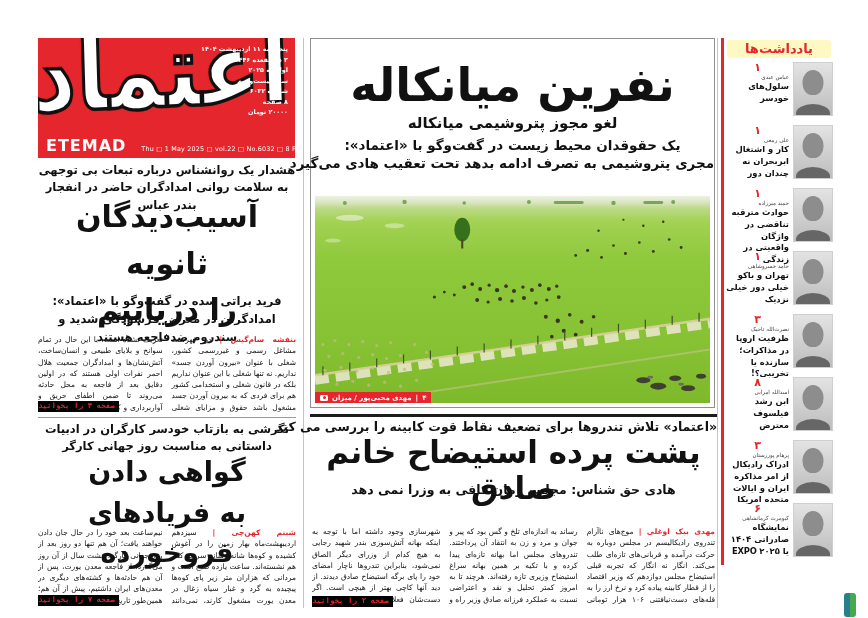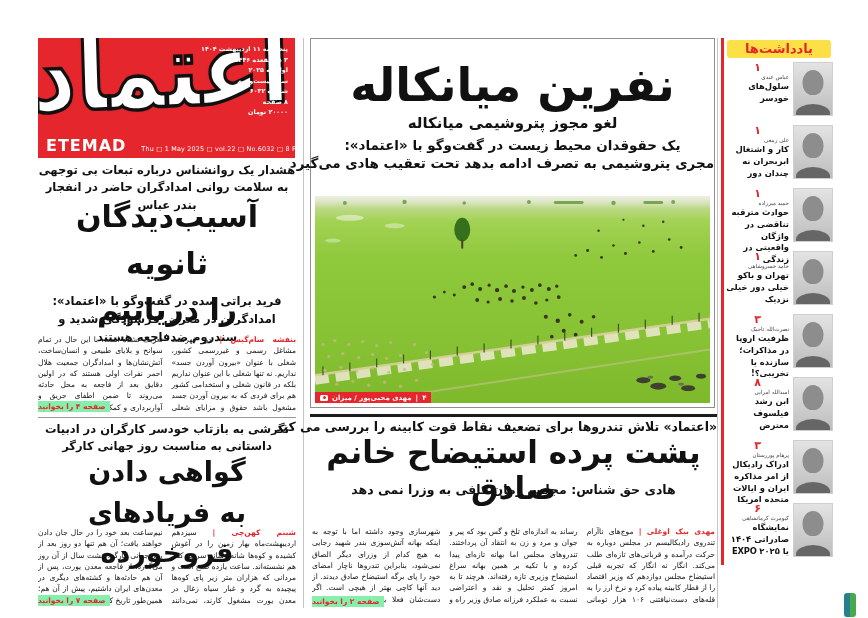--- a/index.html
+++ b/index.html
@@ -31,22 +31,22 @@
   .lcol{left:38px;width:258px;direction:rtl;}
   .kicker{font-size:11.5px;font-weight:bold;line-height:1.5;text-align:center;}
   .headline-xl{font-size:30px;font-weight:bold;line-height:1.55;text-align:center;letter-spacing:-.5px;}
   .headline-l{font-size:27px;font-weight:bold;line-height:1.5;text-align:center;letter-spacing:-.5px;}
   .deck{font-size:11.5px;font-weight:bold;line-height:1.55;text-align:center;}
   .bodytext{font-size:7.5px;line-height:1.5;text-align:justify;direction:rtl;
             column-gap:9px;overflow:hidden;}
   .cols2{column-count:2;}
   .cols3{column-count:3;}
   .byline{color:#e5262c;font-weight:bold;}
-  .page-ref{position:absolute;left:0;bottom:1px;background:#86efac;padding:0 4px 0 0;
-            color:#e5262c;font-weight:bold;font-size:7.5px;}
+  .page-ref{position:absolute;left:0;bottom:1px;background:#000000;padding:0 4px 0 0;
+            color:#e5262c;font-weight:bold;font-size:7.5px;font-family:Liberation Mono, monospace;}
 
   .a1-kicker{top:162px;}
   .a1-headline{top:194px;}
   .a1-deck{top:293px;}
   .a1-body{top:334px;height:79px;}
   .a2-kicker{top:421px;}
   .a2-headline{top:452px;}
   .a2-body{top:527px;height:80px;}
 
   
@@ -70,21 +70,21 @@
             direction:rtl;white-space:nowrap;letter-spacing:-.3px;}
   .c-headline{left:310px;top:434px;width:407px;font-size:31px;font-weight:bold;text-align:center;
               direction:rtl;letter-spacing:-.5px;}
   .c-deck1{left:310px;top:482px;width:407px;font-size:12.5px;font-weight:bold;text-align:center;
            direction:rtl;white-space:nowrap;}
   .c-deck2{left:310px;top:500px;width:407px;font-size:13px;font-weight:bold;text-align:center;
            direction:rtl;white-space:nowrap;letter-spacing:-.4px;}
   .c-body{left:312px;top:526px;width:403px;height:82px;}
 
   
-  .sidebar-title{left:727px;top:40px;width:104px;height:18px;background:#fde047;border-radius:3px;
+  .sidebar-title{left:727px;top:40px;width:104px;height:18px;background:#fef9c3;border-radius:3px;
                  color:#e5262c;font-weight:bold;font-size:13px;line-height:18px;text-align:center;
                  direction:rtl;}
   .sb-items{left:724px;top:62px;width:109px;}
   .sb-item{display:flex;direction:rtl;height:63px;align-items:flex-start;}
   .portrait{width:40px;height:54px;background:linear-gradient(180deg,#e3e3e3,#bdbdbd);
             border:1px solid #cfcfcf;box-sizing:border-box;position:relative;overflow:hidden;flex:none;}
   .portrait::before{content:"";position:absolute;top:7px;left:50%;transform:translateX(-50%);
             width:21px;height:25px;border-radius:50% 50% 46% 46%;background:#8d8d8d;}
   .portrait::after{content:"";position:absolute;bottom:-7px;left:50%;transform:translateX(-50%);
             width:34px;height:18px;border-radius:50% 50% 0 0;background:#666;}

